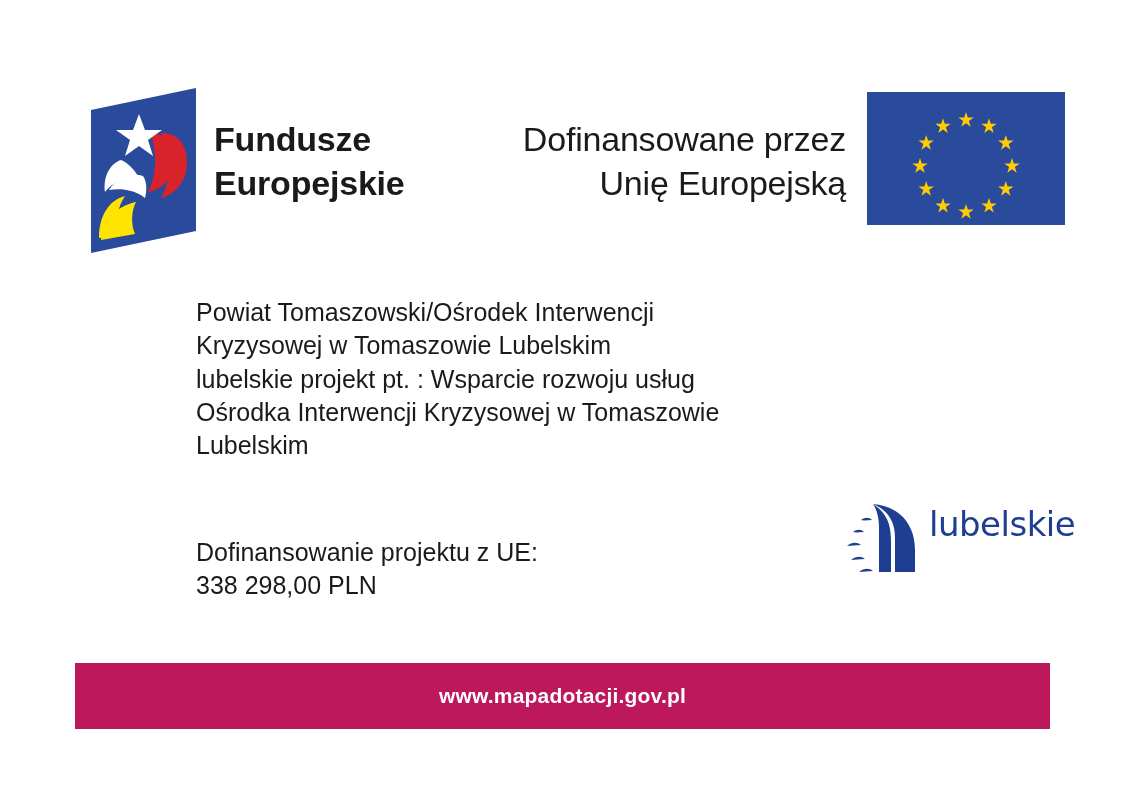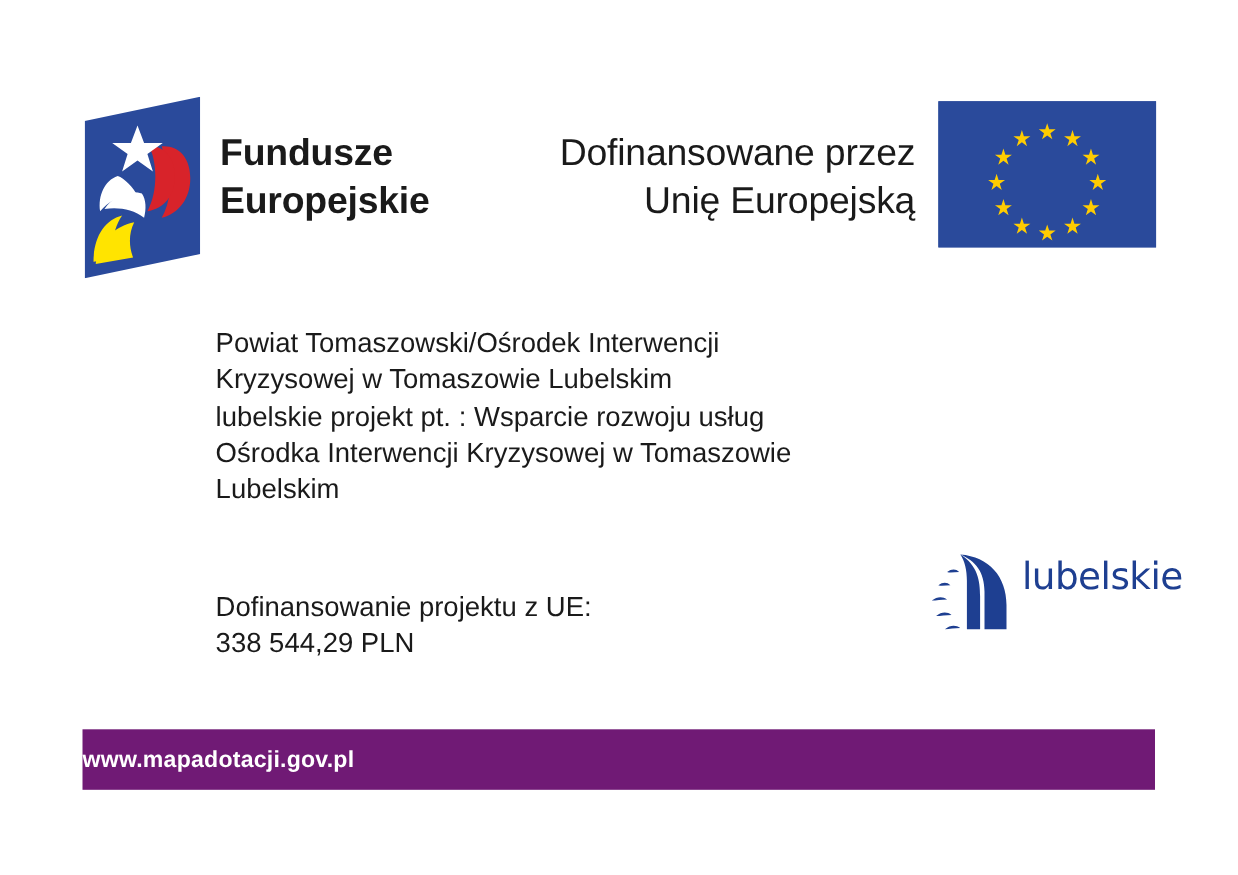--- a/index.html
+++ b/index.html
@@ -13,21 +13,21 @@
     height: 795px;
     font-family: "Liberation Sans", sans-serif;
     color: #1a1a1a;
     position: relative;
     overflow: hidden;
   }
 
   
   .logo-bar {
     position: absolute;
-    left: 2px;
+    left: 16px;
     top: 70px;
     width: 939px;
     height: 175px;
   }
 
   
   .fe-logo {
     position: absolute;
     left: 75px;
     top: 18px;
@@ -129,24 +129,25 @@
     font-family: "Liberation Serif", serif;
     letter-spacing: 0.2px;
   }
 
   
   .footer-bar {
     position: absolute;
     left: 75px;
     top: 663px;
     width: 975px;
-    height: 55px;
-    background: #701a75;
+    height: 66px;
+    background: #be185d;
     display: flex;
     align-items: center;
+    justify-content: center;
   }
   .footer-url {
     color: #ffffff;
     font-size: 21px;
     font-weight: bold;
     letter-spacing: 0.2px;
   }
 </style>
 </head>
 <body>
@@ -198,21 +199,21 @@
   </div>
 </div>
 
 <div class="project-text">Powiat Tomaszowski/Ośrodek Interwencji
 Kryzysowej w Tomaszowie Lubelskim
 lubelskie projekt pt. : Wsparcie rozwoju usług
 Ośrodka Interwencji Kryzysowej w Tomaszowie
 Lubelskim</div>
 
 <div class="funding-text">Dofinansowanie projektu z UE:
-338 544,29 PLN</div>
+338 298,00 PLN</div>
 
 <div class="lubelskie-logo">
   <svg width="215" height="95" viewBox="0 0 215 95" xmlns="http://www.w3.org/2000/svg">
 
     <path d="M28,6 C54,8 70,26 70,52 L70,74 L50,74 L50,40 C50,22 42,12 28,6 Z" fill="#1e3f91"></path>
     <path d="M28,6 C44,16 46,30 46,44 L46,74 L34,74 L34,30 C34,20 32,12 28,6 Z" fill="#1e3f91"></path>
 
     <path d="M8,34 C12,31 16,31 19,34 C15,34 11,35 8,34 Z" fill="#1e3f91"></path>
     <path d="M2,48 C7,44 12,44 16,47 C11,47 6,48 2,48 Z" fill="#1e3f91"></path>
     <path d="M6,62 C11,58 16,58 20,61 C15,61 10,62 6,62 Z" fill="#1e3f91"></path>

